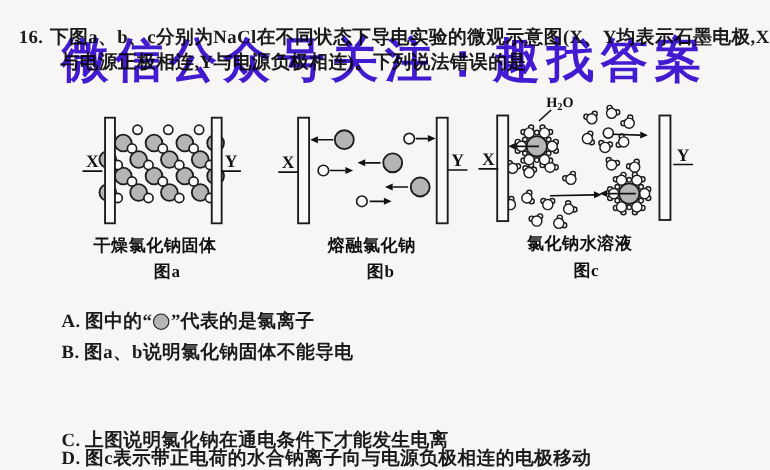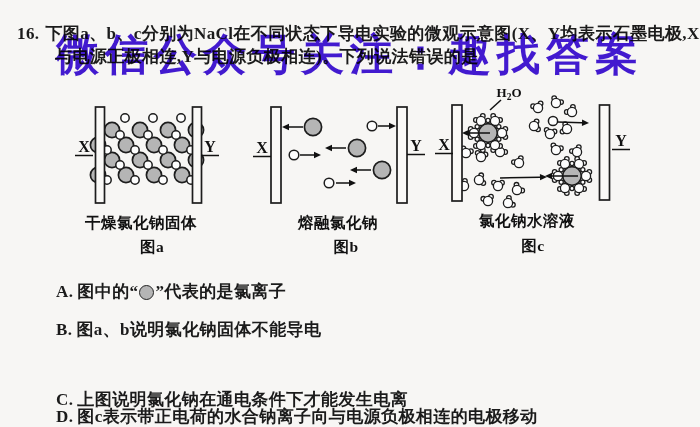--- a/index.html
+++ b/index.html
@@ -21,21 +21,21 @@
     font-family:"Liberation Sans","DejaVu Sans",sans-serif;
     font-size:43px;font-weight:bold;letter-spacing:6px;
     color:var(--wm-color,#3407d6);
     mix-blend-mode:multiply;opacity:.92;white-space:nowrap;
   }
   #figs{position:absolute;left:0;top:75px;}
   .option{
     position:absolute;left:56px;font-size:17px;font-weight:600;
     letter-spacing:.4px;white-space:nowrap;
   }
-  #opt-A{top:280px;text-align:right;} #opt-B{top:318px;} #opt-C{top:356px;margin-top:32px;} #opt-D{top:394px;margin-top:11px;}
+  #opt-A{top:280px;text-align:right;} #opt-B{top:308px;} #opt-C{top:356px;margin-top:32px;} #opt-D{top:394px;margin-top:11px;}
   .okey{margin-right:4px;}
   .ion-circle{
     display:inline-block;width:13px;height:13px;border-radius:50%;
     background:var(--ion-gray,#b5b5b5);border:1.8px solid #222;
     vertical-align:-2.5px;margin:0 1px;
   }
   
   .ion-big{fill:var(--ion-gray,#b5b5b5);stroke:#1d1d1d;stroke-width:1.7;}
   .ion-small{fill:#fdfdfd;stroke:#1d1d1d;stroke-width:1.5;}
   .wc{fill:#fdfdfd;stroke:#1d1d1d;stroke-width:1.3;}

